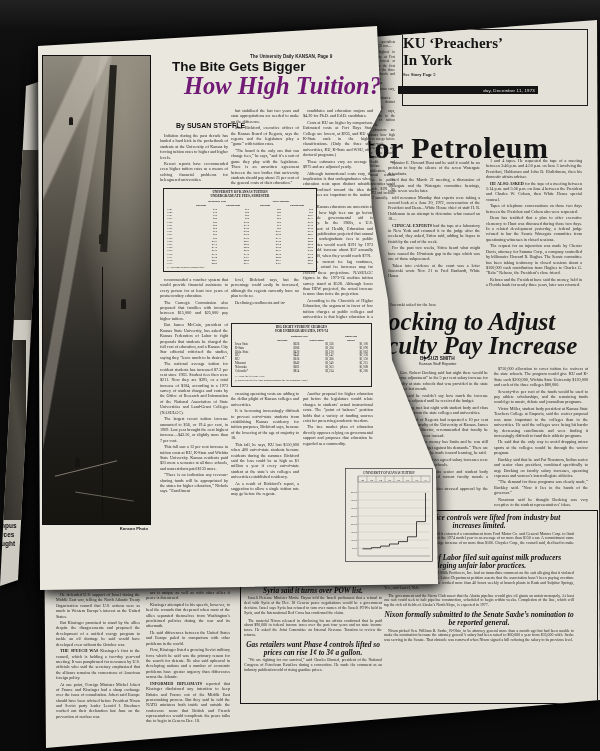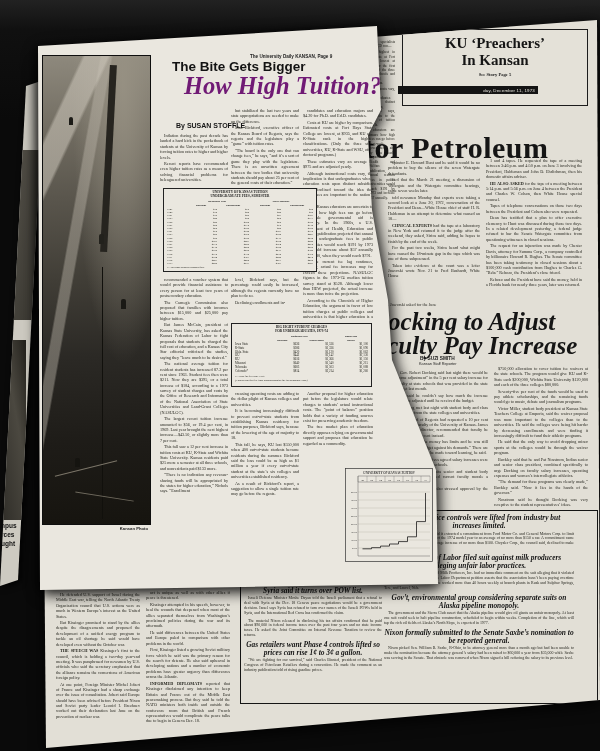--- a/index.html
+++ b/index.html
@@ -27,21 +27,21 @@
   .paras p{margin:0 0 1.2px 0;text-indent:4px;}
   .tinycol{font-size:3.5px;}
   
   #masthead{left:424px;top:33px;width:58px;height:70px;background:#a19e97;
     display:flex;align-items:center;justify-content:center;}
   #masthead span{font-weight:bold;font-size:54px;color:#f0eee6;}
   #date-bar{left:398px;top:86px;width:140px;height:8px;background:#141414;
     display:flex;align-items:center;justify-content:flex-end;}
   #date-bar span{color:#e8e6de;font-size:4.4px;font-family:"Liberation Sans",sans-serif;padding-right:3px;letter-spacing:.2px;}
   #ku-box{left:402px;top:29px;width:186px;height:77px;border:1.7px solid #1c1c1c;background:#e4e1d8;
-    text-align:center;padding-top:5px;box-sizing:border-box;}
+    text-align:left;padding-top:5px;box-sizing:border-box;}
   .ku-line{font-weight:bold;font-size:15px;line-height:1.12;color:#161616;}
   .ku-note{font-weight:bold;font-size:4.6px;margin-top:3px;color:#222;}
   .bighead{font-weight:bold;color:#151515;white-space:nowrap;}
   #nix-h1{left:386px;top:103px;font-size:30px;letter-spacing:.5px;}
   #nix-h2{left:364px;top:131px;font-size:30px;letter-spacing:.5px;}
   .ital{font-style:italic;}
   #jaw-line{left:385px;top:302px;width:170px;font-size:4.2px;color:#2a2a24;}
   #dock-h1{left:370px;top:308px;font-size:25px;}
   #dock-h2{left:358px;top:332px;font-size:25px;}
   .byline-sm{font-family:"Liberation Sans",sans-serif;font-weight:bold;color:#1c1c1c;}
@@ -106,21 +106,21 @@
       <span>N</span>
     </div>
     <div id="edge-col" class="abs paras tinycol" style="left:369px;top:40px;width:26px;height:255px;">
           <p>bin specialists and RCD con—</p>
           <p>is highest in the state at Fort Hays, lowest at $93 for the first three of the three state schools and doctoral programs.</p>
           <p>tion costs vary, that undergraduates upon distinct education, Bickford says, subscribe to the idea of tuition levels.</p>
           <p>educators are unsure how high fees can go before large-scale governmental aid; by the early Department of Health and Welfare publication, annual resident fees in public universities would reach $191 by 1973 and increase $57 annually.</p>
         </div>
     <div id="ku-box" class="abs">
       <div class="ku-line">KU ‘Preachers’</div>
-      <div class="ku-line">In Kansan</div>
+      <div class="ku-line">In York</div>
       <div class="ku-note">See Story Page 5</div>
     </div>
     <div id="date-bar" class="abs">
       <span>day, December 11, 1973</span>
     </div>
     <div id="nix-h2" class="abs bighead">tor Petroleum</div>
     <div class="abs paras" style="left:388px;top:160px;width:92px;height:142px;">
           <p>spirator E. Howard Hunt and he said it would be no problem to buy the silence of the seven Watergate defendants.</p>
           <p>fied that the March 21 meeting, a discussion of Watergate and the Watergate committee hearings, came seven weeks later.</p>
           <p>told newsmen Monday that experts were taking a second look at a June 20, 1972, conversation of the President and Dean—White House chief of staff H. R. Haldeman in an attempt to determine what caused an 18—</p>
@@ -177,21 +177,20 @@
     <div class="abs" style="left:384px;top:514px;width:190px;height:186px;overflow:hidden;">
           <div class="brief">
             <div class="brief-h">Wage and price controls were lifted from industry but increases limited.</div>
             <div class="brief-b">The Cost of Living Council said it extracted a commitment from Ford Motor Co. and General Motors Corp. to limit price increases for the remainder of the 1974 model year to an average of no more than $150 a car. A commitment came from American Motors for an average increase of no more than $100. Chrysler Corp., the council said, declined to make similar commitments.</div>
           </div>
           <div class="brief">
             <div class="brief-h">Department of Labor filed suit against milk producers alleging unfair labor practices.</div>
             <div class="brief-b">A spokesman for the Associated Milk Producers, Inc. had no immediate comment on the suit alleging that it violated the Fair Labor Standards Act. The Labor Department petition asserts that the association hasn’t been paying overtime compensation to workers who have worked more than 40 hours weekly at branch plants in Rusk and Sulphur Springs, Tex., and Laurel, Neb.</div>
           </div>
           <div class="brief">
-            <div class="brief-h">Gov’t, environmental group considering separate suits on Alaska pipeline monopoly.</div>
             <div class="brief-b">The government and the Sierra Club assert that the Alaska pipeline would give oil giants an unfair monopoly. At least one suit could seek to halt pipeline construction, scheduled to begin within weeks. Completion of the line, which will tap the rich oil fields of Alaska’s North Slope, is expected in 1977.</div>
           </div>
           <div class="brief">
             <div class="brief-h">Nixon formally submitted to the Senate Saxbe’s nomination to be reported general.</div>
             <div class="brief-b">Nixon picked Sen. William B. Saxbe, R-Ohio, to be attorney general more than a month ago but had been unable to make the nomination because the attorney general’s salary had been raised to $60,000 a year from $35,000 while Saxbe was serving in the Senate. That obstacle was removed when Nixon signed a bill reducing the salary to its previous level.</div>
           </div>
         </div>
     <div class="abs paras" style="left:56px;top:592px;width:84px;height:150px;">
           <p>He defended U.S. support of Israel during the Middle East war, telling the North Atlantic Treaty Organization council that U.S. actions were as much in Western Europe’s interest as the United States.</p>
           <p>But Kissinger promised to stand by the allies despite the disagreements and proposed the development of a unified energy program to tackle an oil shortage he said would have developed even without the October war.</p>

